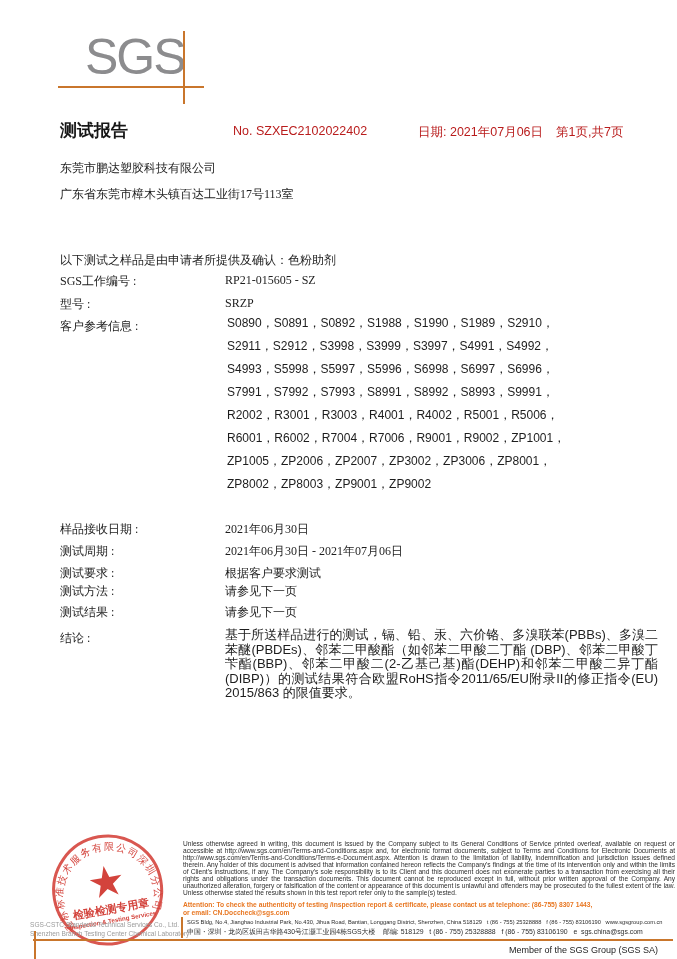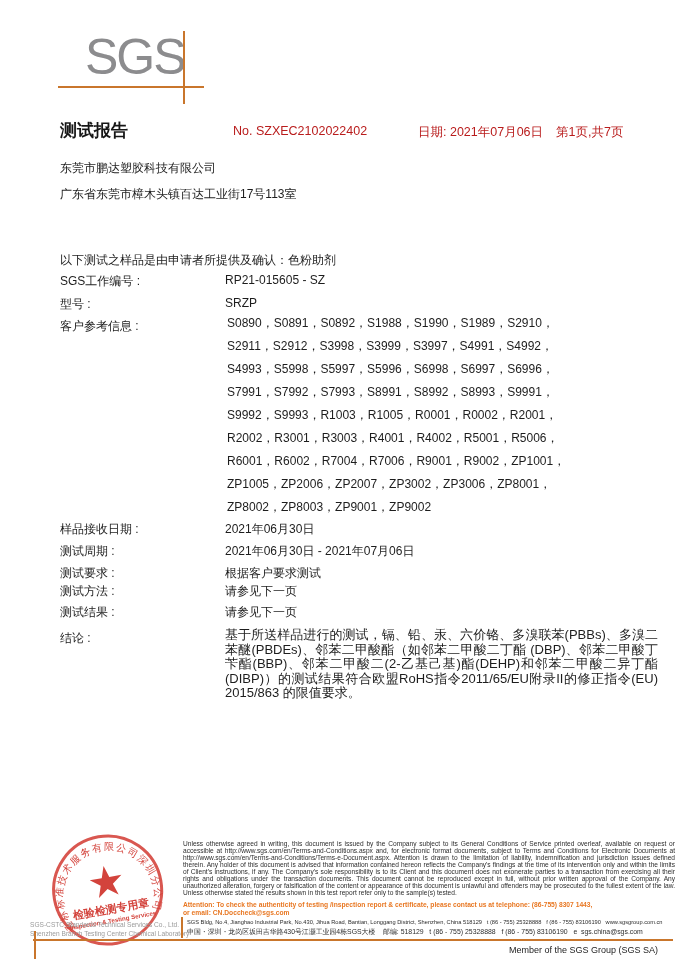--- a/index.html
+++ b/index.html
@@ -9,21 +9,21 @@
     overflow:hidden;
   }
   .abs{position:absolute;}
   
   .logo-text{font-size:50px;font-weight:normal;color:#8c8c8e;letter-spacing:-2px;line-height:1;}
   .reg-line{background:#c9762c;}
   
   .title{font-size:17px;font-weight:bold;color:#161616;}
   .hmeta{font-size:12.5px;color:#b91c1c;}
   
-  .txt{font-size:12px;color:#1d1d1d;}
+  .txt{font-size:12px;color:#1d1d1d;font-family:Liberation Serif, serif;}
   .codes div{height:23px;line-height:23px;font-size:12px;color:#1d1d1d;}
   .conclusion{width:433px;font-size:13px;line-height:14.6px;text-align:justify;color:#1d1d1d;}
   
   .disclaimer{width:492px;font-size:6.6px;line-height:1.07;text-align:justify;color:#2d2d2d;}
   .attention{width:492px;font-size:6.7px;font-weight:bold;color:#e87722;line-height:1.12;}
   .addr1{font-size:5.7px;color:#2d2d2d;white-space:pre;}
   .addr2{font-size:6.9px;color:#2d2d2d;white-space:pre;}
   .graycap{font-size:6.6px;color:#9a9a9a;white-space:nowrap;}
   .member{font-size:9px;color:#1d1d1d;}
   .stamp{transform:rotate(-10deg);opacity:0.92;}
@@ -52,21 +52,20 @@
 
   <div class="abs txt" style="left:60px;top:296px;">型号 :</div>
   <div class="abs txt" style="left:225px;top:296px;">SRZP</div>
 
   <div class="abs txt" style="left:60px;top:318px;">客户参考信息 :</div>
   <div class="abs codes" style="left:227px;top:312px;">
     <div>S0890，S0891，S0892，S1988，S1990，S1989，S2910，</div>
     <div>S2911，S2912，S3998，S3999，S3997，S4991，S4992，</div>
     <div>S4993，S5998，S5997，S5996，S6998，S6997，S6996，</div>
     <div>S7991，S7992，S7993，S8991，S8992，S8993，S9991，</div>
-    <div>S9992，S9993，R1003，R1005，R0001，R0002，R2001，</div>
     <div>R2002，R3001，R3003，R4001，R4002，R5001，R5006，</div>
     <div>R6001，R6002，R7004，R7006，R9001，R9002，ZP1001，</div>
     <div>ZP1005，ZP2006，ZP2007，ZP3002，ZP3006，ZP8001，</div>
     <div>ZP8002，ZP8003，ZP9001，ZP9002</div>
   </div>
 
   <div class="abs txt" style="left:60px;top:521px;">样品接收日期 :</div>
   <div class="abs txt" style="left:225px;top:521px;">2021年06月30日</div>
 
   <div class="abs txt" style="left:60px;top:543px;">测试周期 :</div>

